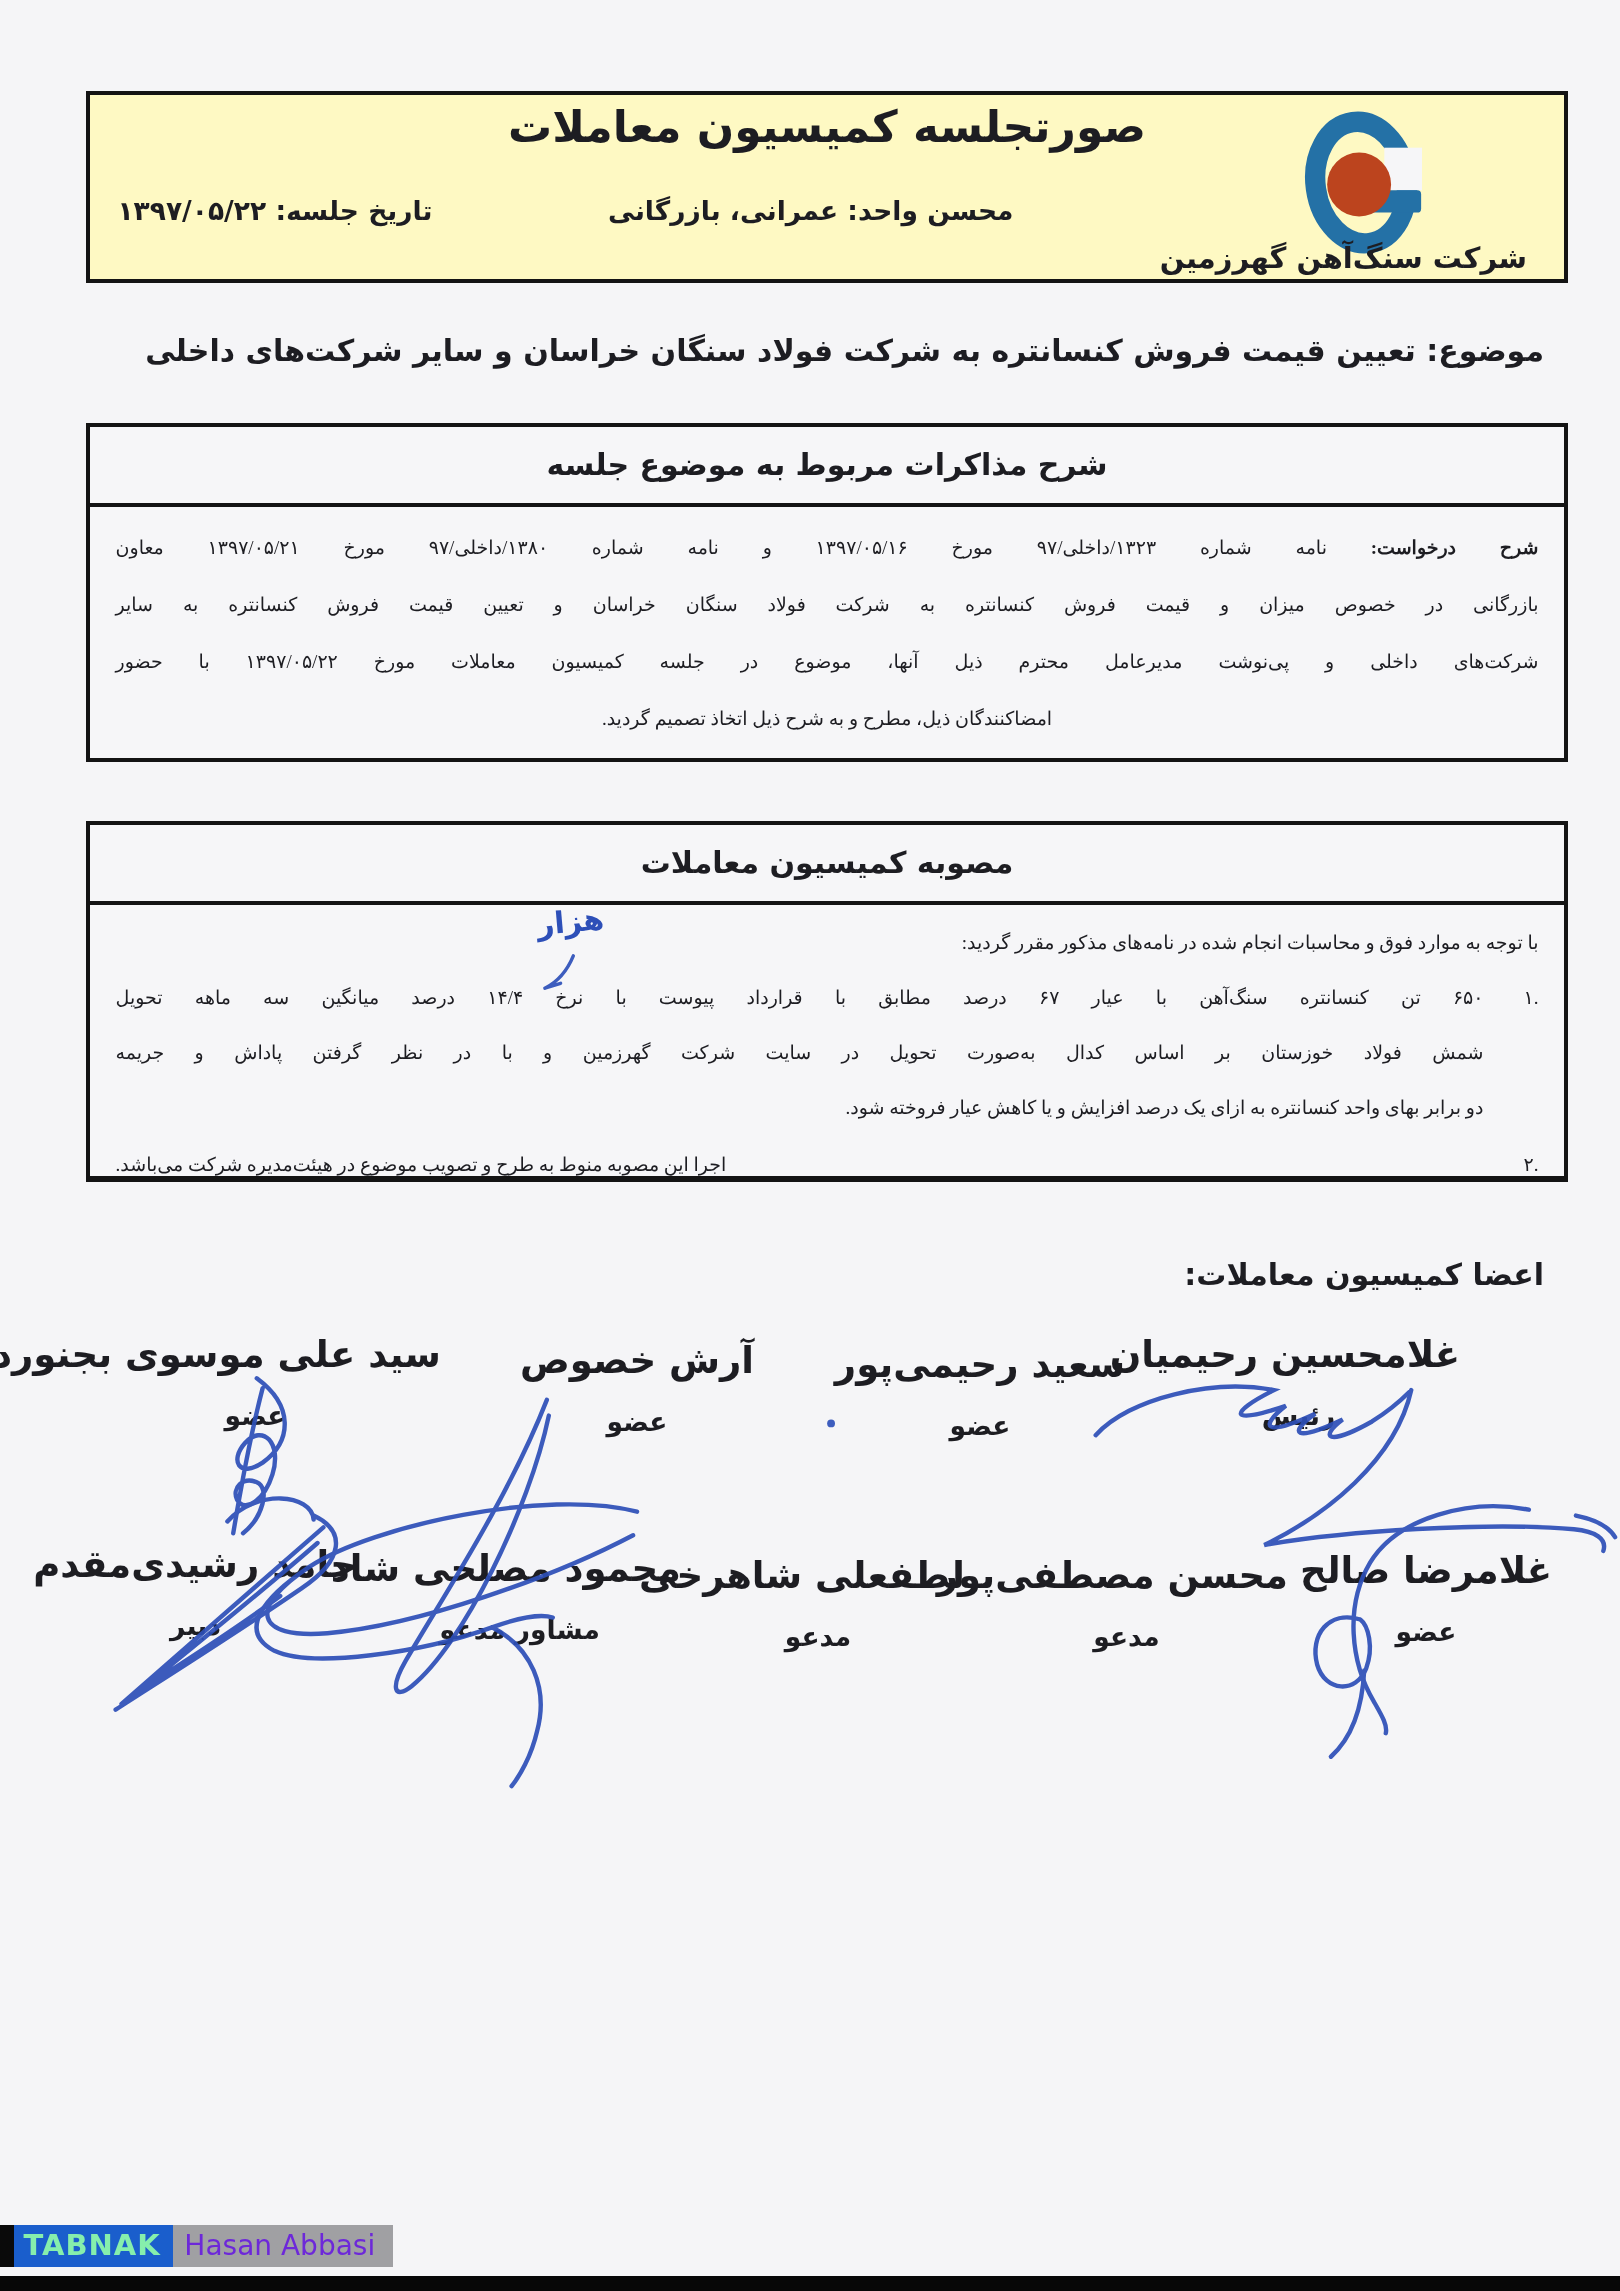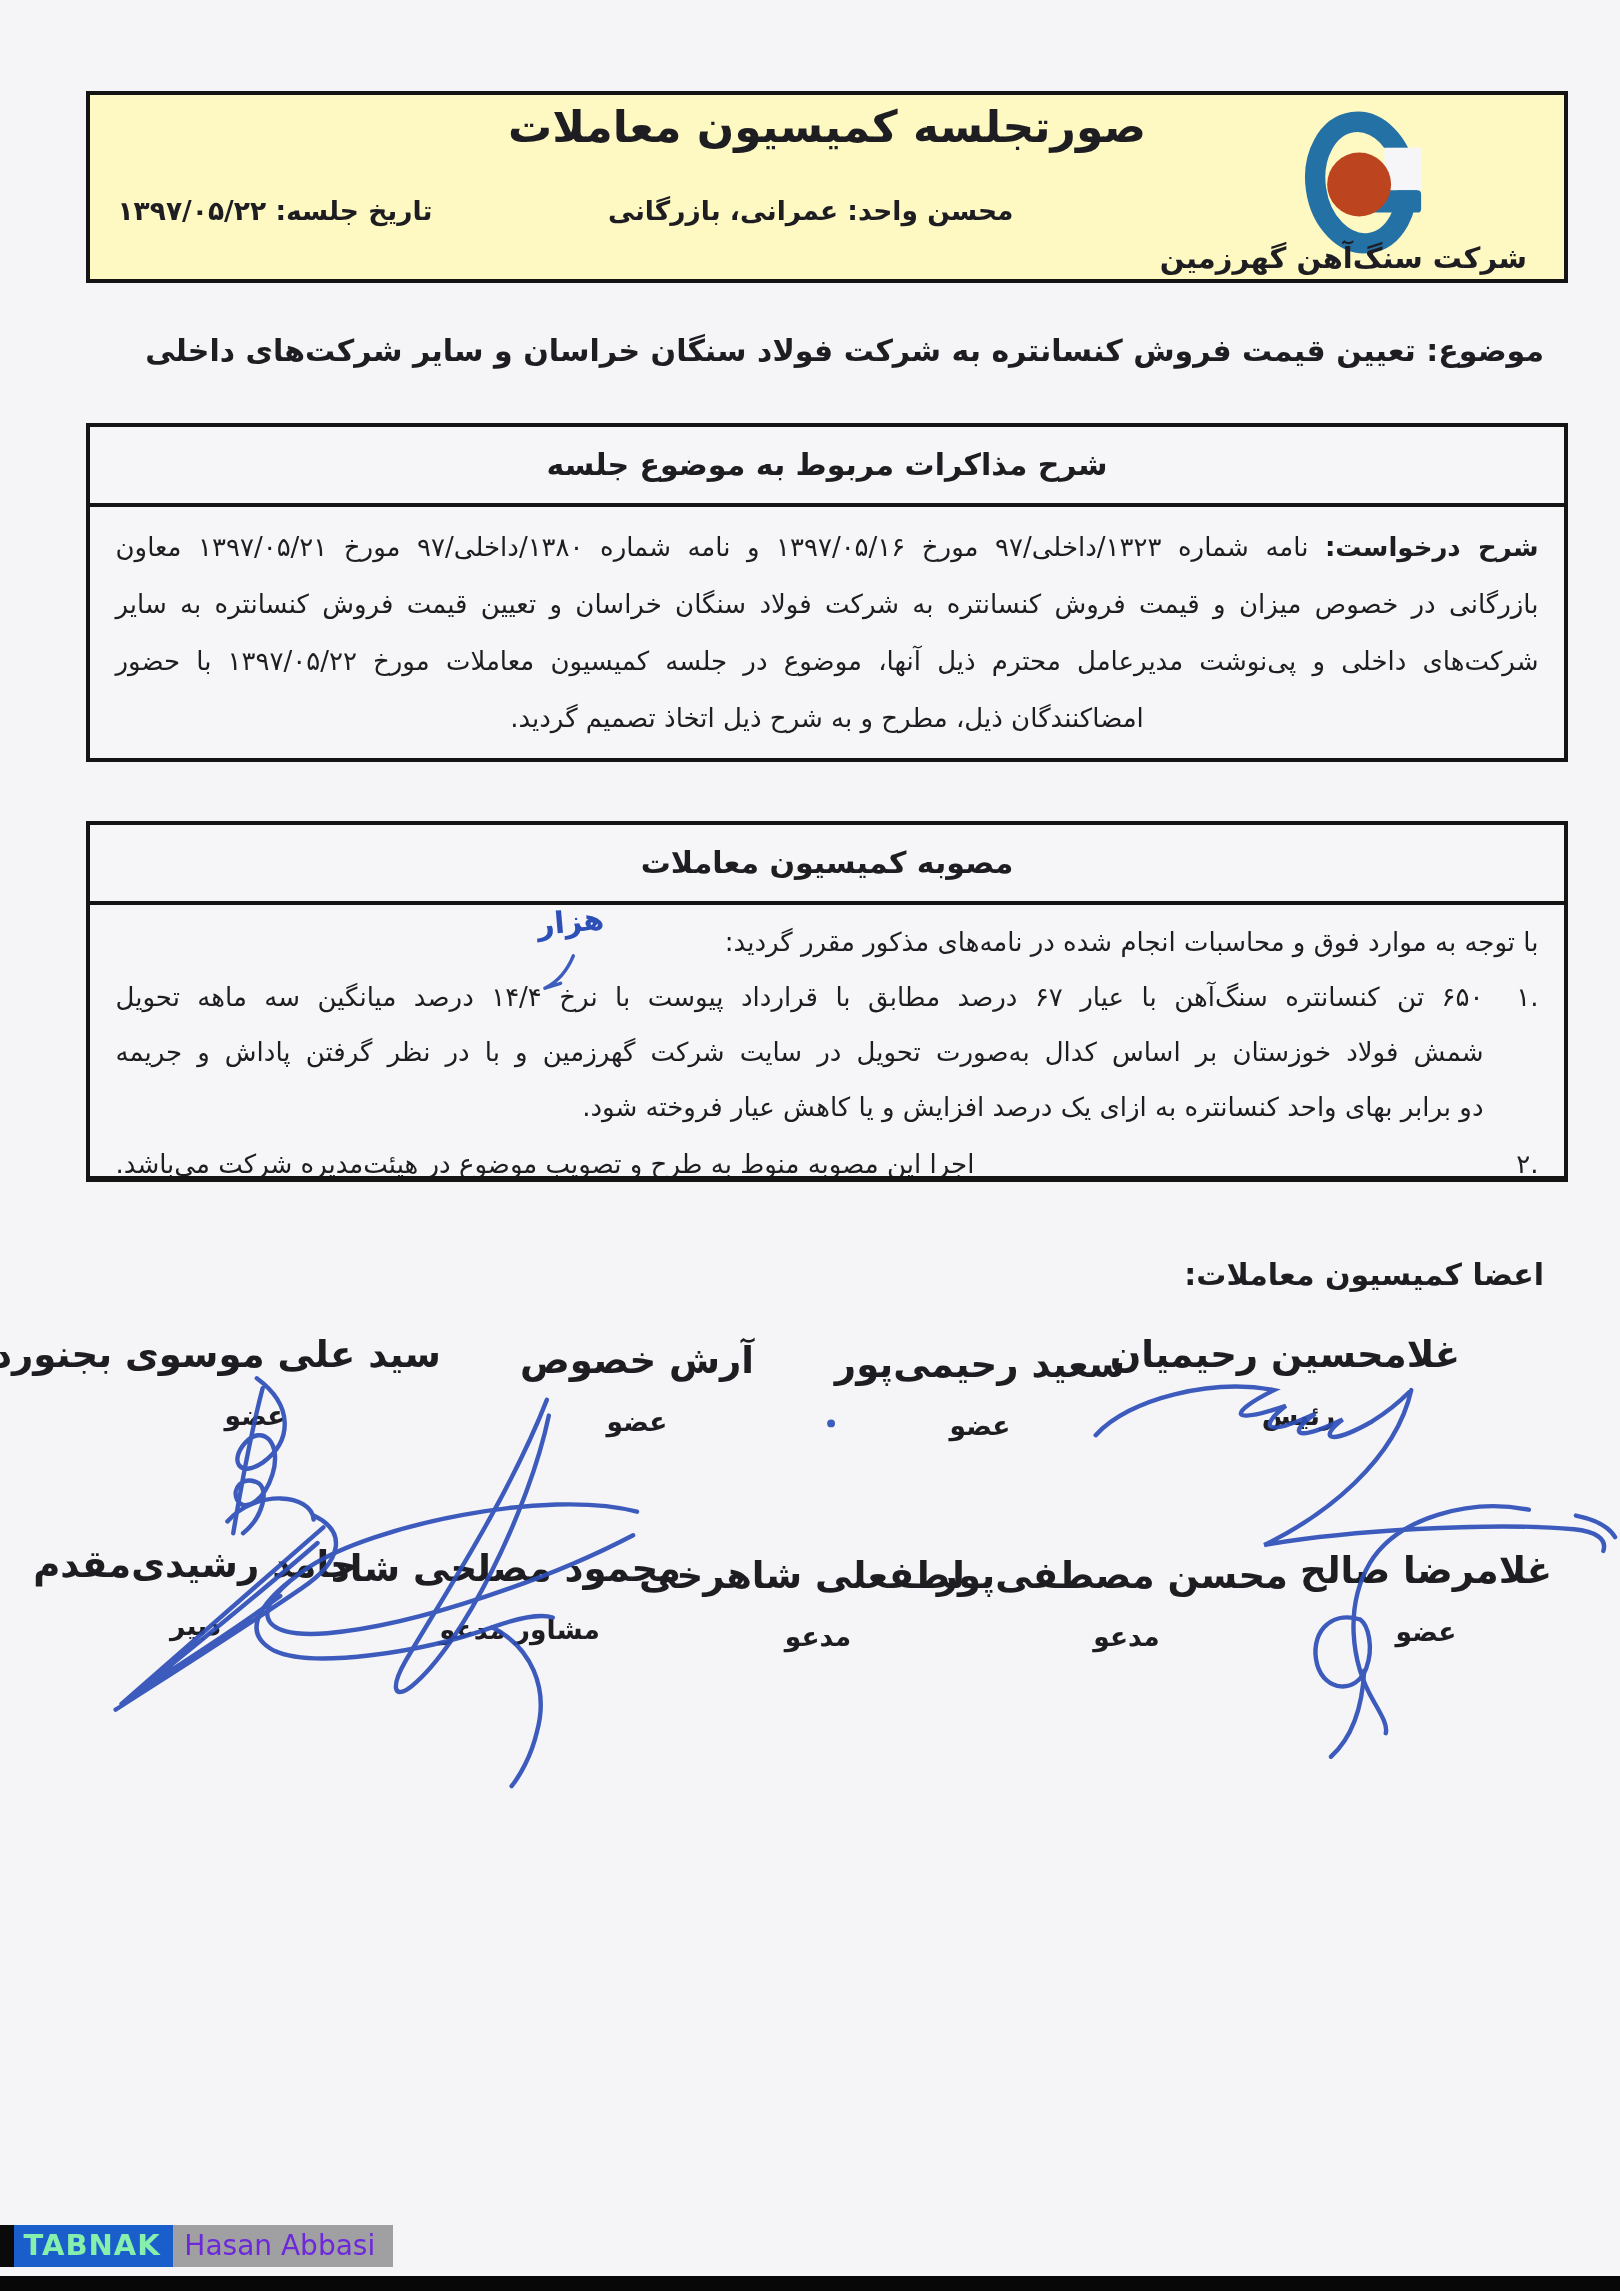--- a/index.html
+++ b/index.html
@@ -20,21 +20,21 @@
   .company-name{position:absolute;bottom:3.9px;right:37px;font-size:29px;font-weight:bold;white-space:nowrap;}
   
   .subject-line{position:absolute;top:333px;right:76px;left:76px;text-align:right;
     font-size:30px;font-weight:bold;}
   
   .rule-box{position:absolute;left:86px;width:1482px;border:4.9px solid #141414;background:#f6f6f8;overflow:hidden;}
   .box-discussion{top:423px;height:339px;}
   .box-resolution{top:821px;height:361px;border-bottom-width:6.9px;}
   .rule-box-header{width:100%;text-align:center;font-size:30px;font-weight:bold;
     padding:19.6px 0 21.6px;border-bottom:4.9px solid #141414;}
-  .rule-box-body{padding:11.8px 25.5px 9.8px;font-size:26px;}
+  .rule-box-body{padding:11.8px 25.5px 9.8px;font-size:19px;font-family:Liberation Serif, serif;}
   .jline{text-align:justify;text-align-last:justify;line-height:57px;}
   .center-line{text-align:center;line-height:57px;}
   .bold-label{font-weight:bold;}
   .res-intro{text-align:right;line-height:51px;}
   .res-item{display:flex;line-height:55px;margin-top:2px;}
   .item-num{direction:ltr;width:55px;flex:0 0 55px;text-align:right;padding-left:13.7px;}
   .item-body{flex:1;}
   .item-last{text-align:right;margin-left:88px;}
   .plain-line{text-align:left;}
   

